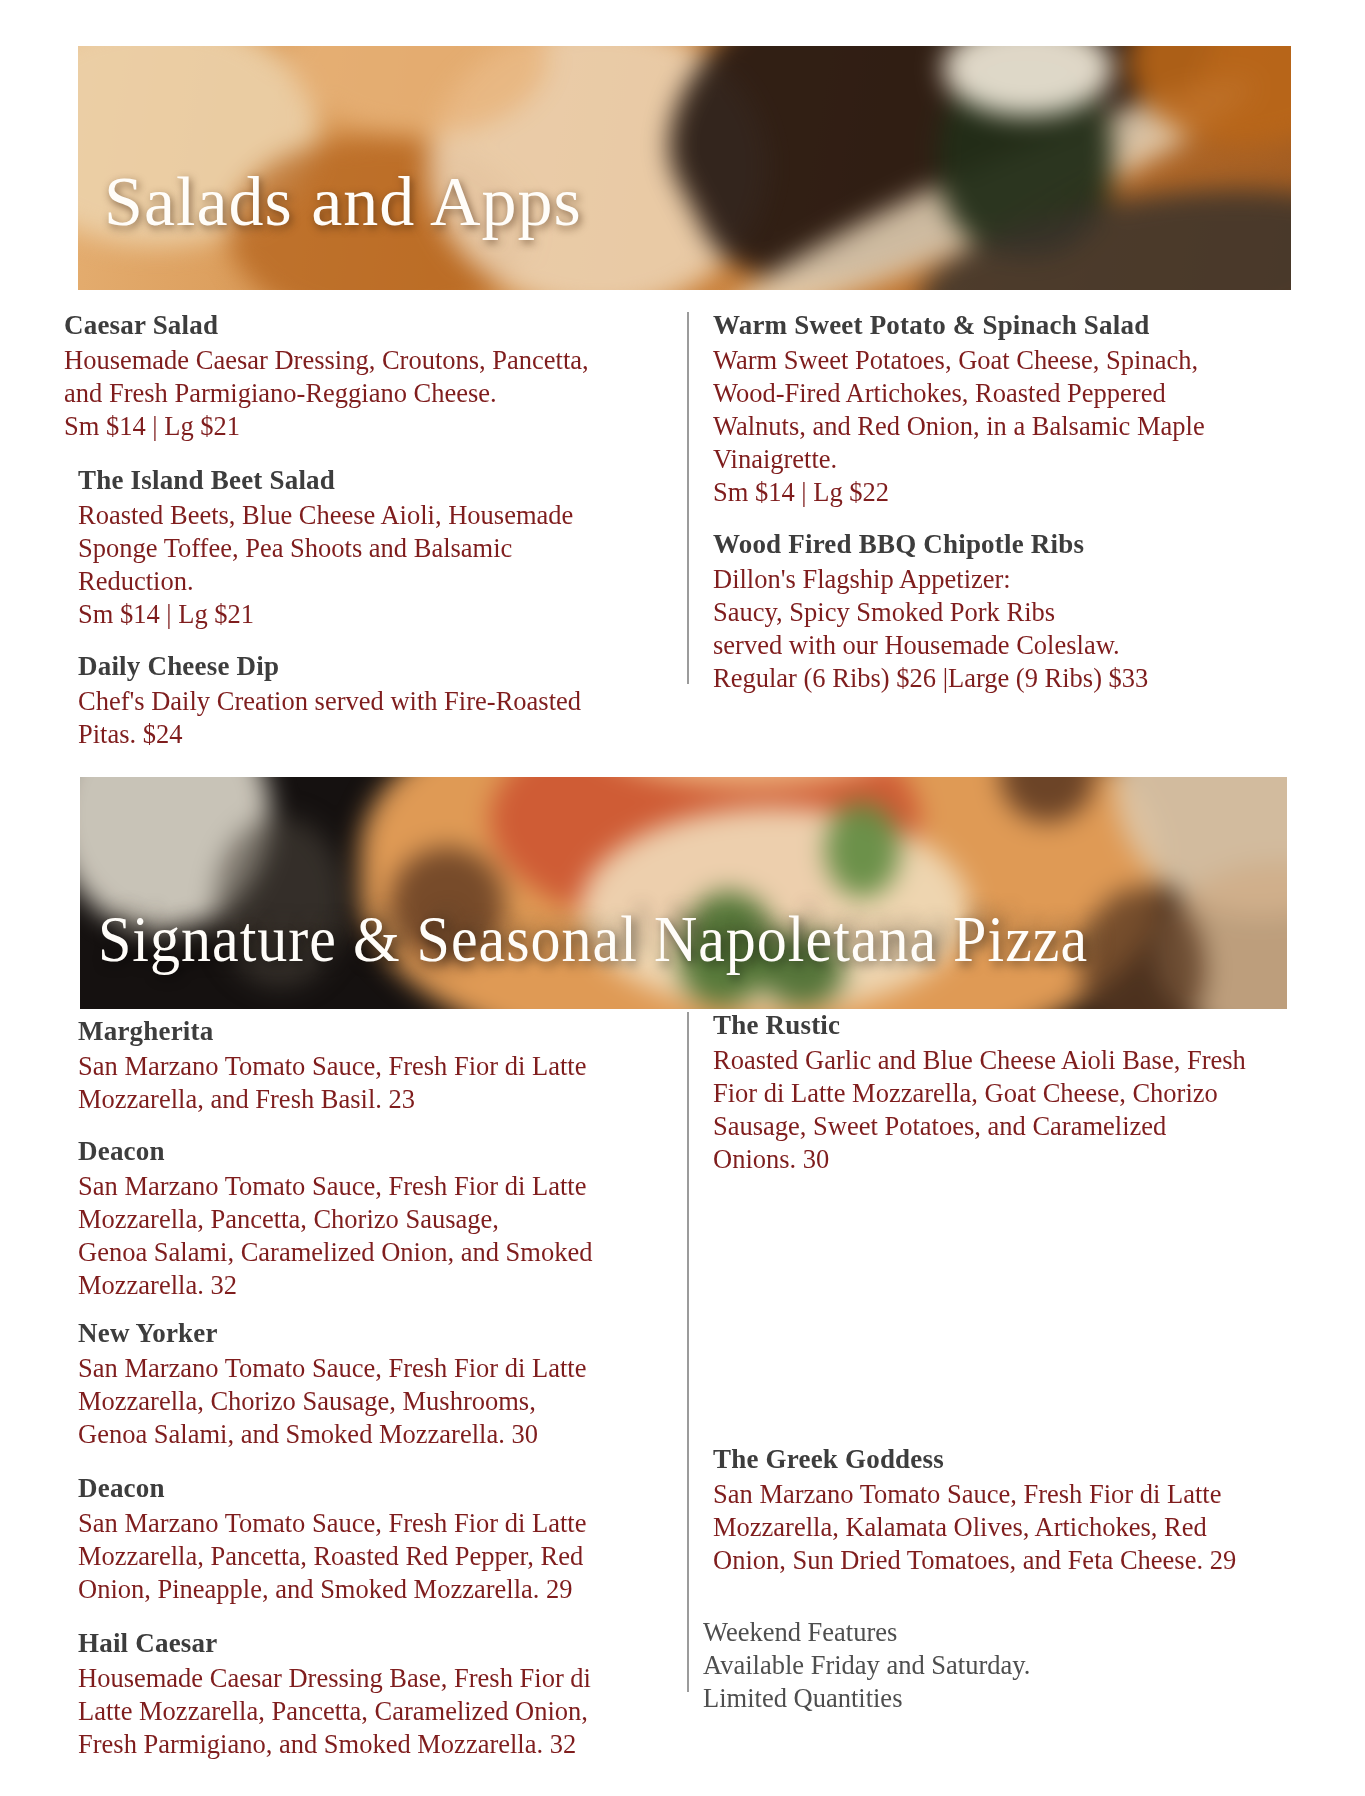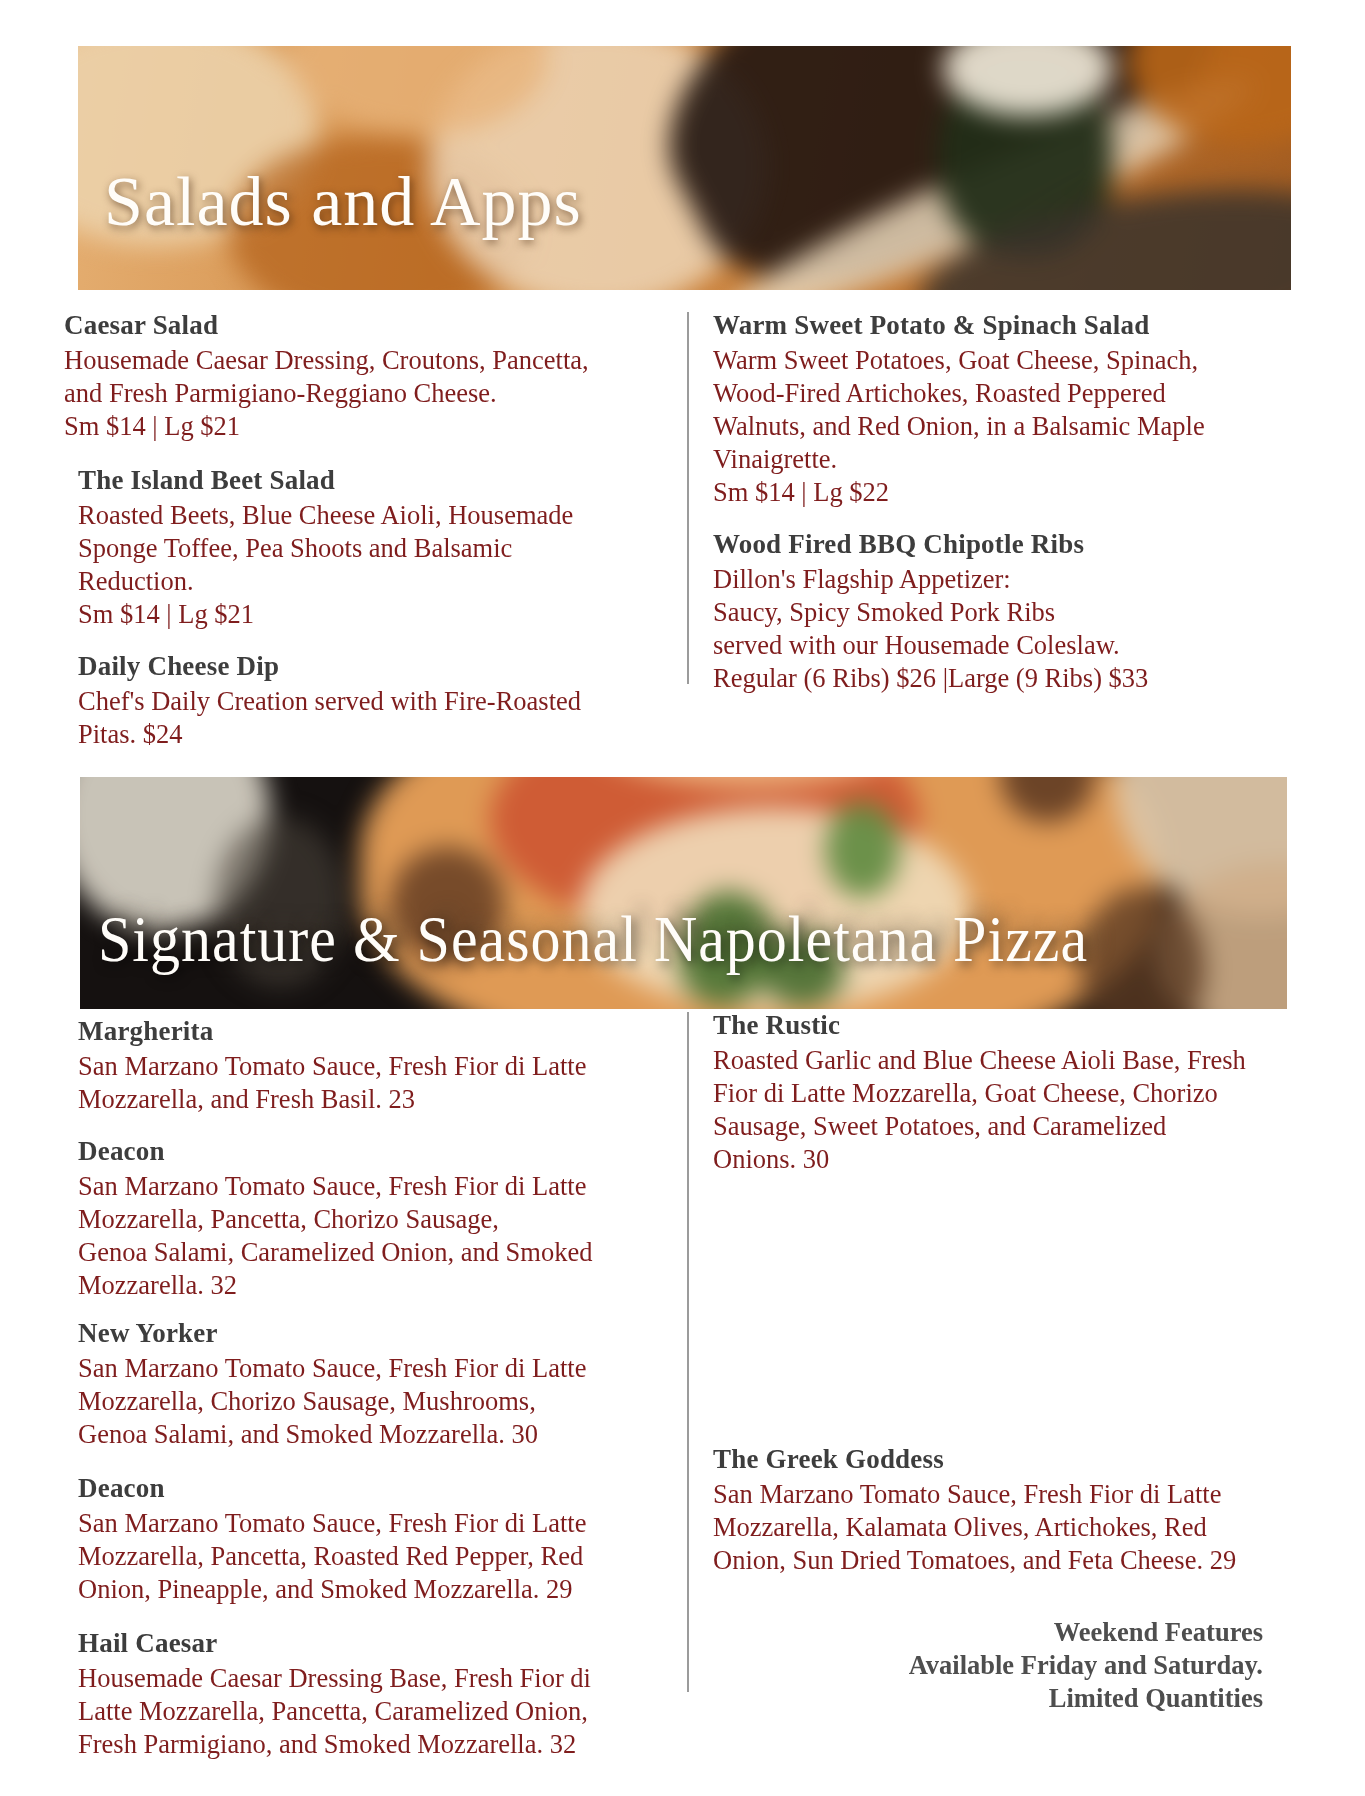--- a/index.html
+++ b/index.html
@@ -22,21 +22,21 @@
   
   .divider{position:absolute;width:2px;background:#9b9b9b;}
   .d1{left:687px;top:312px;height:372px;}
   .d2{left:687px;top:1012px;height:680px;}
 
   
   .item{position:absolute;width:600px;}
   .item h3{margin:0 0 4px 0;font-size:27px;line-height:30px;font-weight:700;
            color:#3d3d3d;letter-spacing:.2px;}
   .item p{margin:0;font-size:26.5px;line-height:33px;color:#7f1d1d;white-space:pre-line;}
-  .notice{position:absolute;width:560px;text-align:right;font-weight:bold;}
+  .notice{position:absolute;width:560px;text-align:left;}
   .notice p{margin:0;font-size:26.5px;line-height:33px;color:#4e4e4e;white-space:pre-line;}
 </style>
 </head>
 <body>
 
 <div class="page">
 
   <div class="hero hero1">
     <div class="blobs">
       <div class="blob" style="left:-40px;top:10px;width:320px;height:230px;background:#ecd3ae;opacity:.85"></div>

